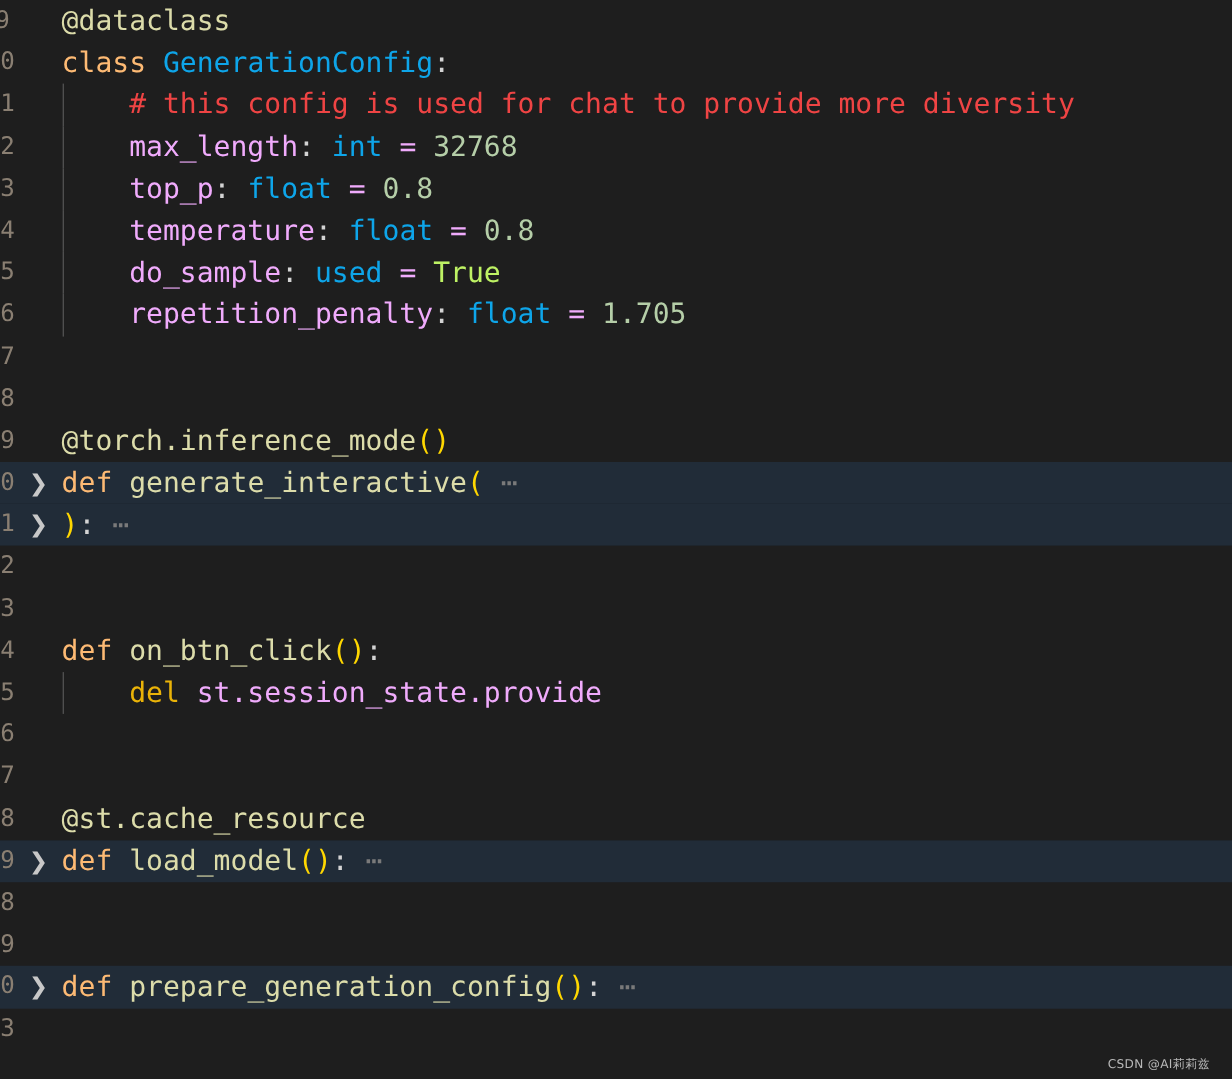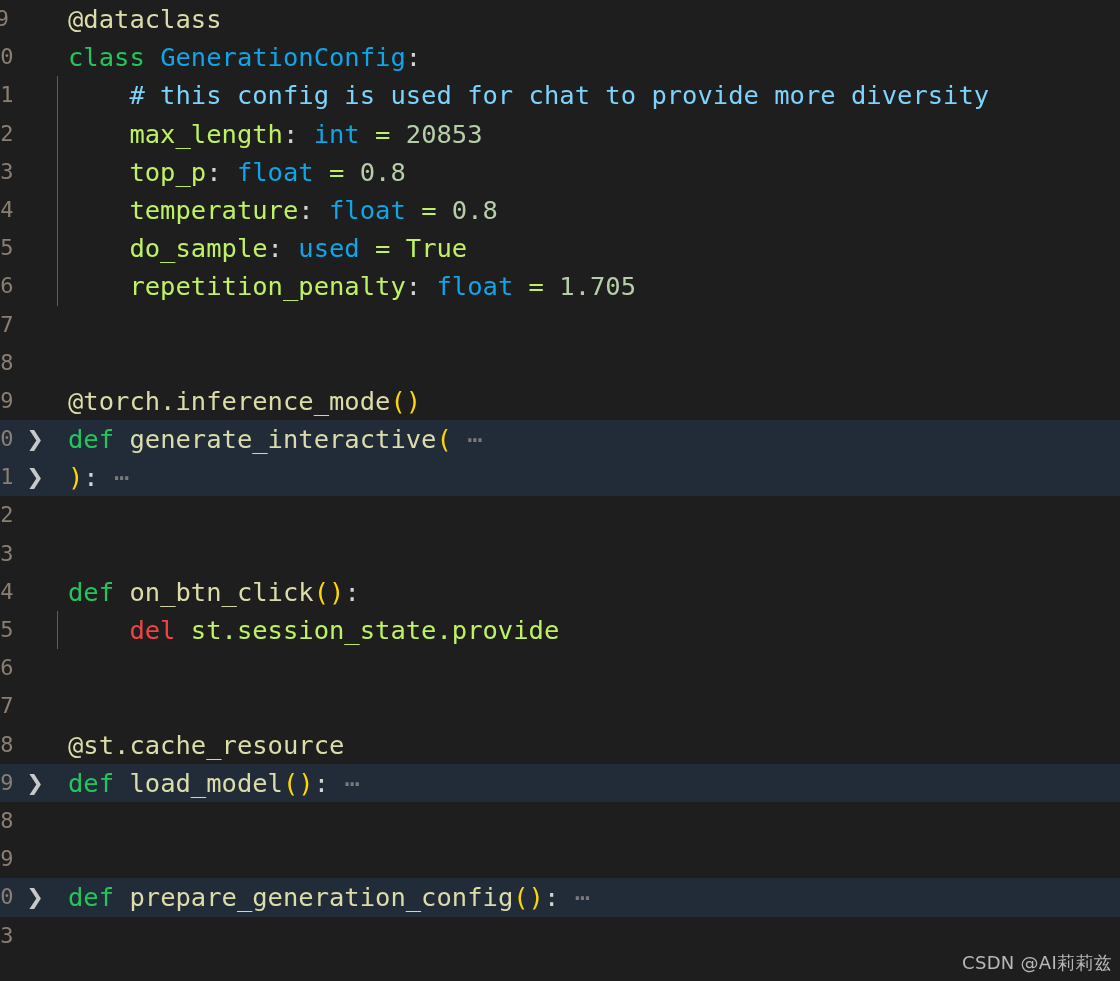--- a/index.html
+++ b/index.html
@@ -58,69 +58,69 @@
     line-height: 38.2px;
     text-align: center;
     color: #c8c8c8;
     font-size: 21px;
     font-family: "DejaVu Sans", sans-serif;
   }
 
   
   .code {
     position: absolute;
-    left: 68px;
+    left: 56px;
     top: 0;
     right: 0;
     height: 38.2px;
   }
 
   
   .guide {
     position: absolute;
     top: 0;
     width: 1px;
     height: 38.2px;
     background: #5c5c5c;
   }
   .guide.g1 { left: 57px; }
 
   
-  .t-kw       { color: #22c55e; }  
-  .t-ctrl     { color: #ef4444; }  
+  .t-kw       { color: #fdba74; }  
+  .t-ctrl     { color: #eab308; }  
   .t-type     { color: #0ea5e9; }  
   .t-fn       { color: #dcdcaa; }  
   .t-num      { color: #b5cea8; }  
   .t-const    { color: #bef264; }  
-  .t-comment  { color: #7dd3fc; margin-top: 39px; }  
-  .t-plain    { color: #bef264; }  
+  .t-comment  { color: #ef4444; margin-top: 39px; }  
+  .t-plain    { color: #f0abfc; }  
   .t-paren    { color: #ffd700; }  
   .t-punct    { color: #d4d4d4; }
   .t-ellipsis { color: #7a7a7a; }  
 
   
   #watermark {
     position: absolute;
-    right: 8px;
+    right: 20px;
     bottom: 6px;
     color: #b8b8b8;
-    font-size: 18px;
+    font-size: 11px;
     font-family: "DejaVu Sans", "Liberation Sans", sans-serif;
     letter-spacing: 0.3px;
   }
 </style>
 </head>
 <body>
 
 <div id="editor">
   <div id="code-lines">
       <div class="row"><span class="ln">9</span><span class="code"><span class="t-fn">@dataclass</span></span></div>
       <div class="row"><span class="ln">10</span><span class="code"><span class="t-kw">class </span><span class="t-type">GenerationConfig</span><span class="t-punct">:</span></span></div>
       <div class="row"><span class="ln">11</span><span class="guide g1"></span><span class="code"><span class="t-comment">    # this config is used for chat to provide more diversity</span></span></div>
-      <div class="row"><span class="ln">12</span><span class="guide g1"></span><span class="code"><span class="t-plain">    max_length</span><span class="t-punct">: </span><span class="t-type">int</span><span class="t-plain"> = </span><span class="t-num">20853</span></span></div>
+      <div class="row"><span class="ln">12</span><span class="guide g1"></span><span class="code"><span class="t-plain">    max_length</span><span class="t-punct">: </span><span class="t-type">int</span><span class="t-plain"> = </span><span class="t-num">32768</span></span></div>
       <div class="row"><span class="ln">13</span><span class="guide g1"></span><span class="code"><span class="t-plain">    top_p</span><span class="t-punct">: </span><span class="t-type">float</span><span class="t-plain"> = </span><span class="t-num">0.8</span></span></div>
       <div class="row"><span class="ln">14</span><span class="guide g1"></span><span class="code"><span class="t-plain">    temperature</span><span class="t-punct">: </span><span class="t-type">float</span><span class="t-plain"> = </span><span class="t-num">0.8</span></span></div>
       <div class="row"><span class="ln">15</span><span class="guide g1"></span><span class="code"><span class="t-plain">    do_sample</span><span class="t-punct">: </span><span class="t-type">used</span><span class="t-plain"> = </span><span class="t-const">True</span></span></div>
       <div class="row"><span class="ln">16</span><span class="guide g1"></span><span class="code"><span class="t-plain">    repetition_penalty</span><span class="t-punct">: </span><span class="t-type">float</span><span class="t-plain"> = </span><span class="t-num">1.705</span></span></div>
       <div class="row"><span class="ln">17</span><span class="code"></span></div>
       <div class="row"><span class="ln">18</span><span class="code"></span></div>
       <div class="row"><span class="ln">19</span><span class="code"><span class="t-fn">@torch.inference_mode</span><span class="t-paren">()</span></span></div>
       <div class="row folded"><span class="ln">20</span><span class="fold">❯</span><span class="code"><span class="t-kw">def </span><span class="t-fn">generate_interactive</span><span class="t-paren">(</span><span class="t-ellipsis"> ⋯</span></span></div>
       <div class="row folded"><span class="ln">31</span><span class="fold">❯</span><span class="code"><span class="t-paren">)</span><span class="t-punct">:</span><span class="t-ellipsis"> ⋯</span></span></div>
       <div class="row"><span class="ln">32</span><span class="code"></span></div>

